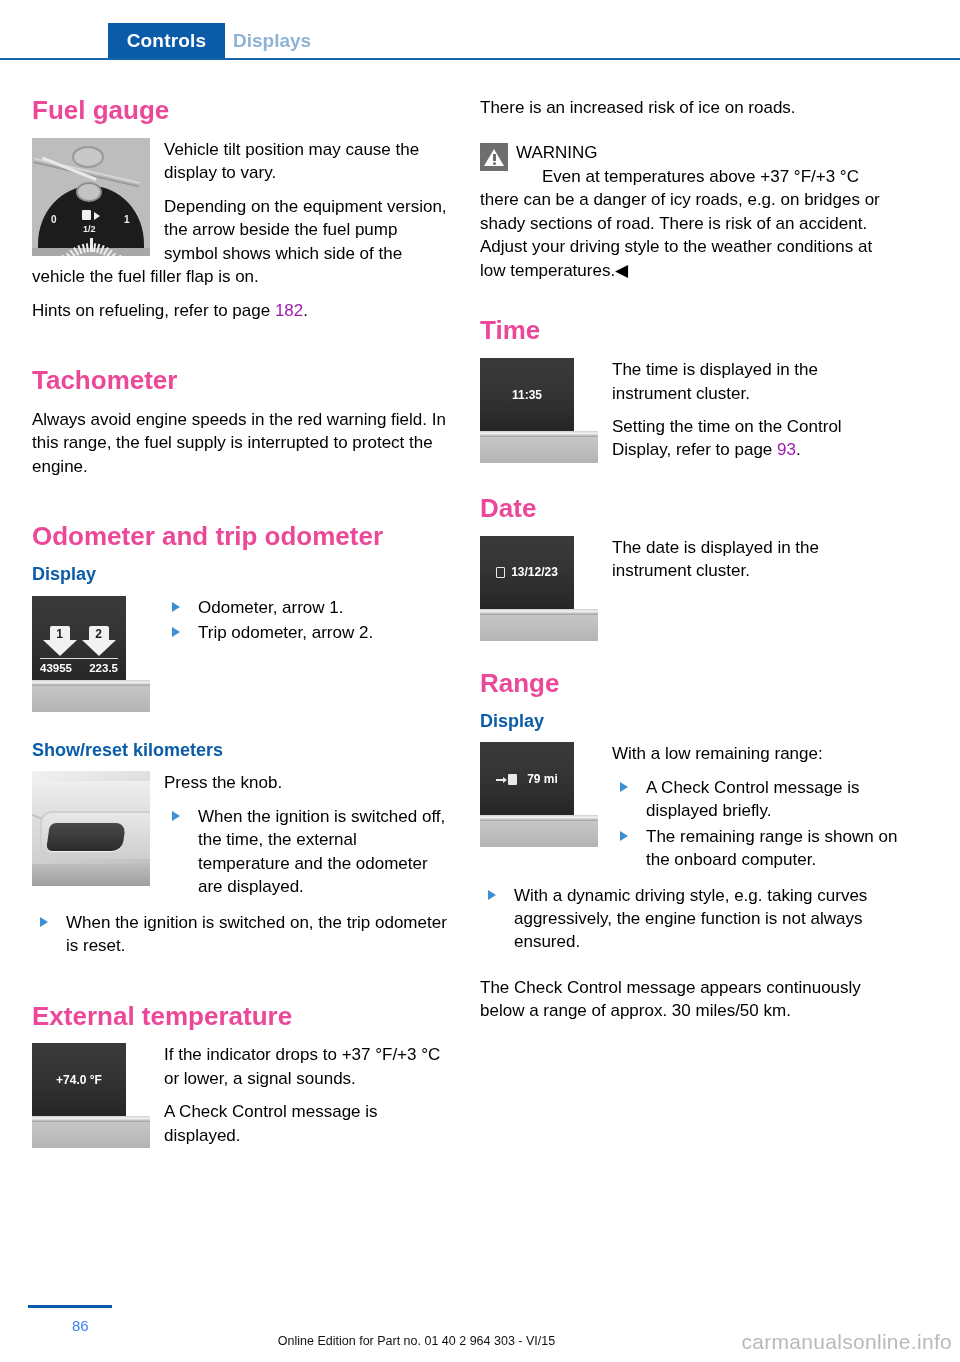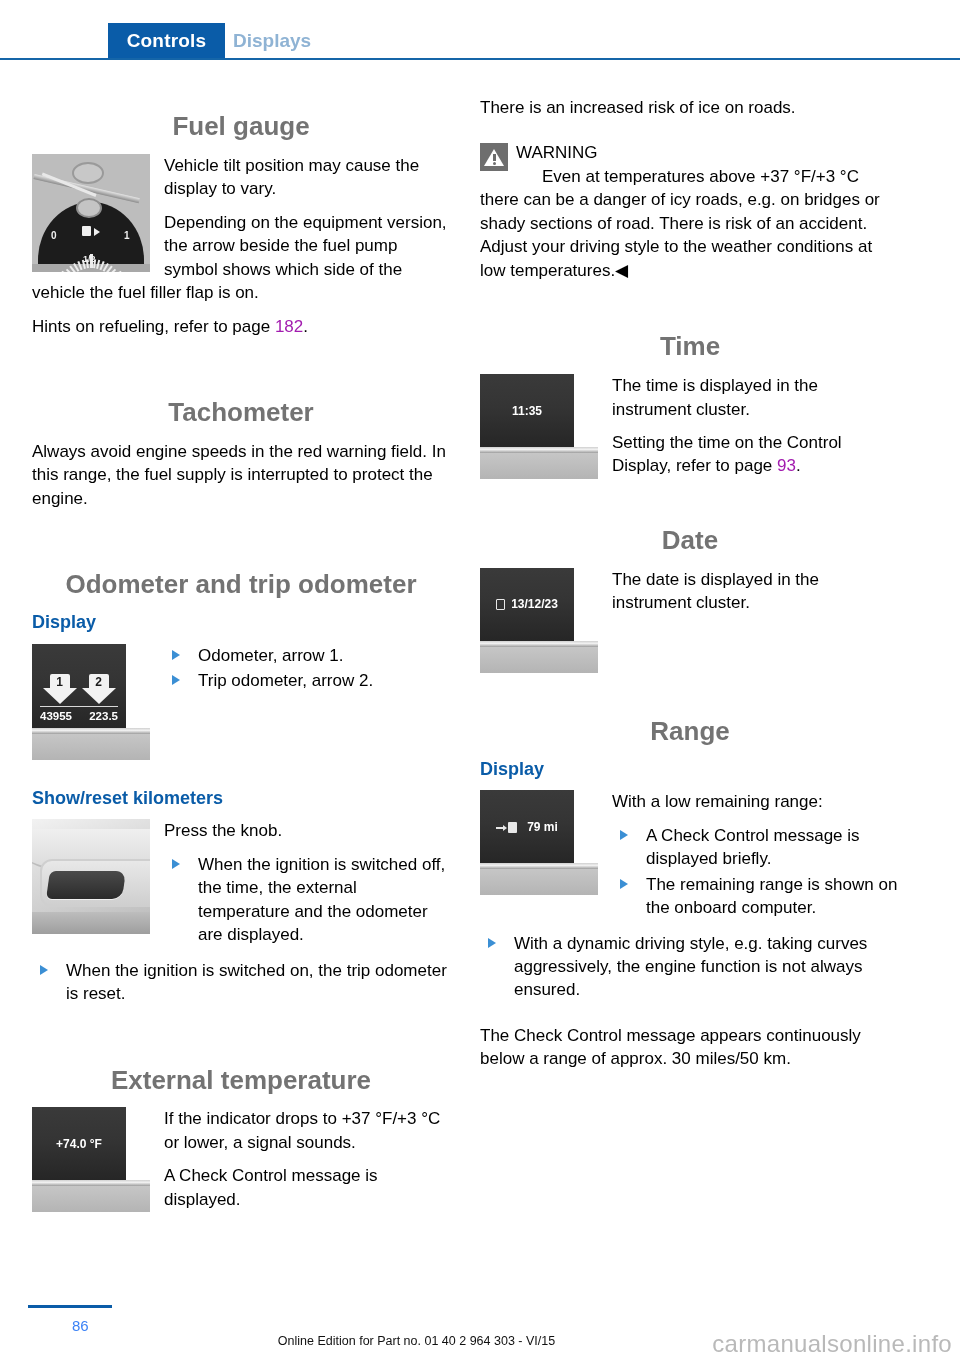--- a/index.html
+++ b/index.html
@@ -32,22 +32,22 @@
     position:absolute; left:233px; top:23px; height:35px;
     color:#8fb3d4; font-weight:bold; font-size:19px;
     display:flex; align-items:center;
   }
 
   
   .col-left  { position:absolute; left:32px;  top:96px; width:418px; }
   .col-right { position:absolute; left:480px; top:96px; width:420px; }
 
   h1.sec {
-    color:#737373; font-size:26px; font-weight:bold;
-    margin:16px 0 12px 0; line-height:1.15;text-align:center;
+    color:#ec4899; font-size:26px; font-weight:bold;
+    margin:0 0 12px 0; line-height:1.15;
   }
   h2.sub {
     color:#0a5ca8; font-size:18px; font-weight:bold;
     margin:0 0 10px 0; line-height:1.2;
   }
   p.body {
     font-size:17px; line-height:1.38; margin:0 0 10px 0;
   }
   .blue { color:#a21caf; }
 
@@ -127,21 +127,21 @@
     background:#c4c4c4; border:2px solid #8e8e8e; border-radius:50%; z-index:3;
   }
   .gauge .pointer {
     position:absolute; left:6px; top:40px; width:58px; height:3px;
     background:#e8e8e8; transform:rotate(22deg); transform-origin:right center; z-index:2;
   }
   .gauge .lbl {
     position:absolute; color:#f0f0f0; font-size:10px; font-weight:bold; z-index:4;
   }
   .gauge .lbl0  { left:19px; top:76px; }
-  .gauge .lblh  { left:51px; top:100px; font-size:9px; }
+  .gauge .lblh  { left:51px; top:86px; font-size:9px; }
   .gauge .lbl1  { left:92px; top:76px; }
   .gauge .pumpicon {
     position:absolute; left:50px; top:72px; z-index:4;
     width:9px; height:10px; background:#efefef; border-radius:1px;
   }
   .gauge .pumparrow {
     position:absolute; left:62px; top:74px; z-index:4;
     width:0;height:0; border-top:4px solid transparent; border-bottom:4px solid transparent;
     border-left:6px solid #efefef;
   }
@@ -224,21 +224,21 @@
   }
   .page-num {
     position:absolute; left:72px; top:1317px; font-size:15px; color:#3b82f6;
   }
   .edition {
     position:absolute; left:0; top:1334px; width:833px; text-align:center;
     font-size:12.5px; color:#111;
   }
   .watermark {
     position:absolute; right:8px; top:1330px;
-    font-size:24px; color:#b9b9b9; letter-spacing:.3px;
+    font-size:21px; color:#b9b9b9; letter-spacing:.3px;
   }
 </style>
 </head>
 <body>
 
 <div class="header">
   <div class="tab-active">
     <span>Controls</span>
   </div>
   <div class="tab-inactive">

